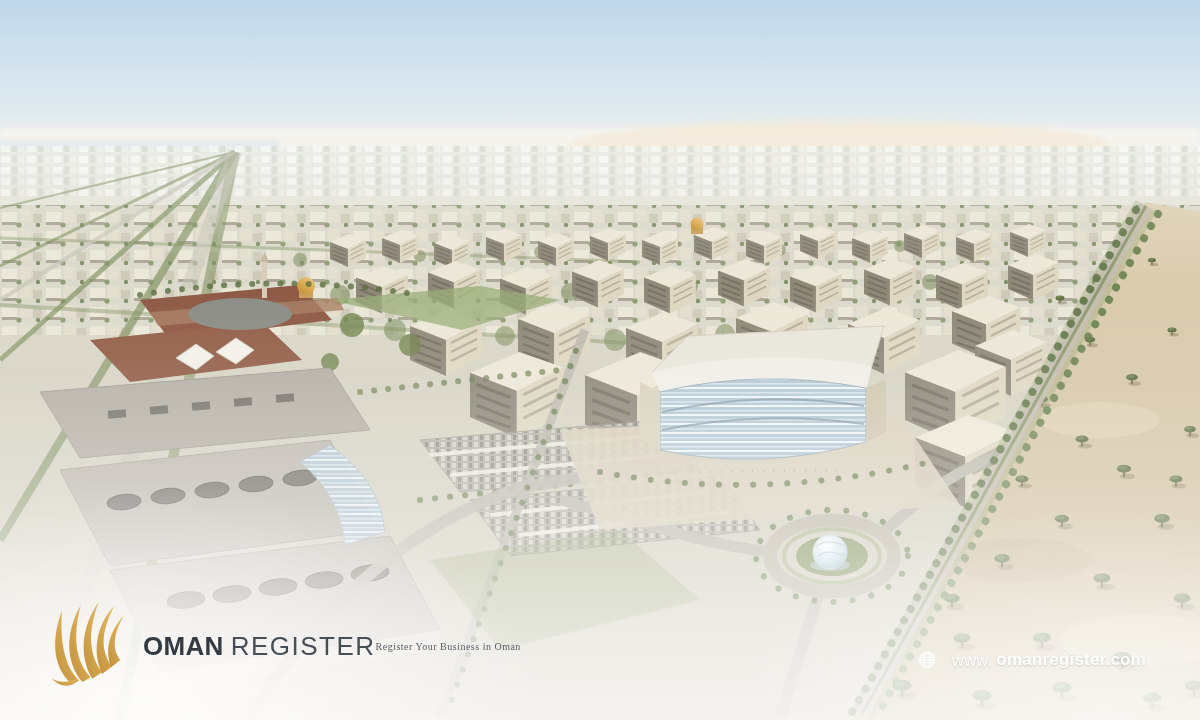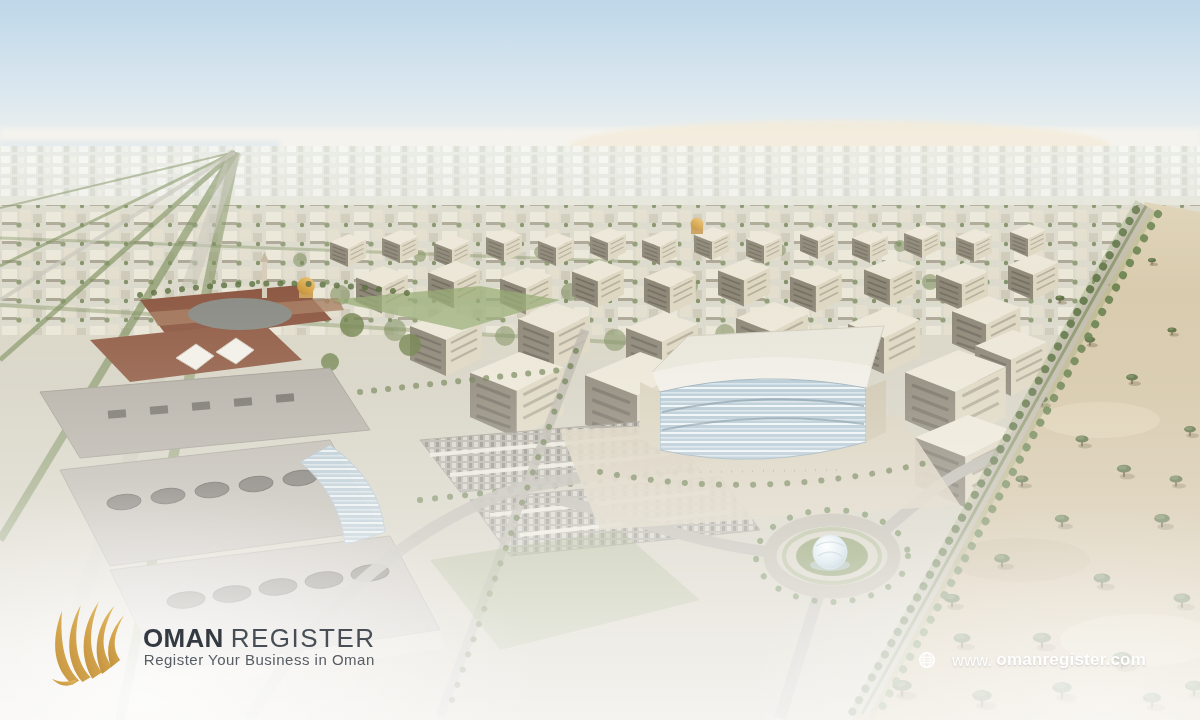--- a/index.html
+++ b/index.html
@@ -8,25 +8,25 @@
   .scene{position:absolute;inset:0;display:block;}
   .fade{position:absolute;inset:0;pointer-events:none;
     background:
       radial-gradient(560px 300px at 12% 97%, rgba(255,255,255,.78), rgba(255,255,255,0) 72%),
       radial-gradient(520px 280px at 92% 98%, rgba(255,255,255,.45), rgba(255,255,255,0) 72%),
       linear-gradient(to bottom, rgba(255,255,255,0) 0%, rgba(255,255,255,.12) 24%, rgba(255,255,255,0) 40%,
         rgba(255,255,255,.10) 52%, rgba(255,255,255,.38) 72%, rgba(255,255,255,.62) 87%, rgba(255,255,255,.78) 100%);
   }
   .logo{position:absolute;left:48px;bottom:26px;display:flex;align-items:center;gap:13px;}
   .wing{width:82px;height:96px;flex:0 0 auto;}
-  .logo-text{display:flex;flex-direction:column;align-items:center;}
+  .logo-text{display:flex;flex-direction:row;align-items:center;}
   .logo-line{white-space:nowrap;line-height:1;}
   .oman{font-size:26px;font-weight:800;letter-spacing:.3px;color:#343a41;}
   .register{font-size:26px;font-weight:300;letter-spacing:1.5px;color:#474e56;margin-left:7px;}
-  .tagline{margin-top:0;font-size:15px;font-weight:400;letter-spacing:.5px;color:#575d64;}
+  .tagline{margin-top:0;font-size:10px;font-weight:400;letter-spacing:.5px;color:#575d64;font-family:Liberation Serif, serif;}
   .website{position:absolute;right:54px;bottom:50px;display:flex;align-items:center;gap:4px;color:#fff;
     text-shadow:0 1px 2px rgba(90,90,90,.25);cursor:pointer;}
   .globe{width:18px;height:18px;flex:0 0 auto;}
   .www{font-size:16.5px;font-weight:400;letter-spacing:.2px;margin-left:12px;}
   .domain{font-size:17px;font-weight:800;letter-spacing:.2px;}
 </style>
 </head>
 <body>
 
 <div class="stage">

